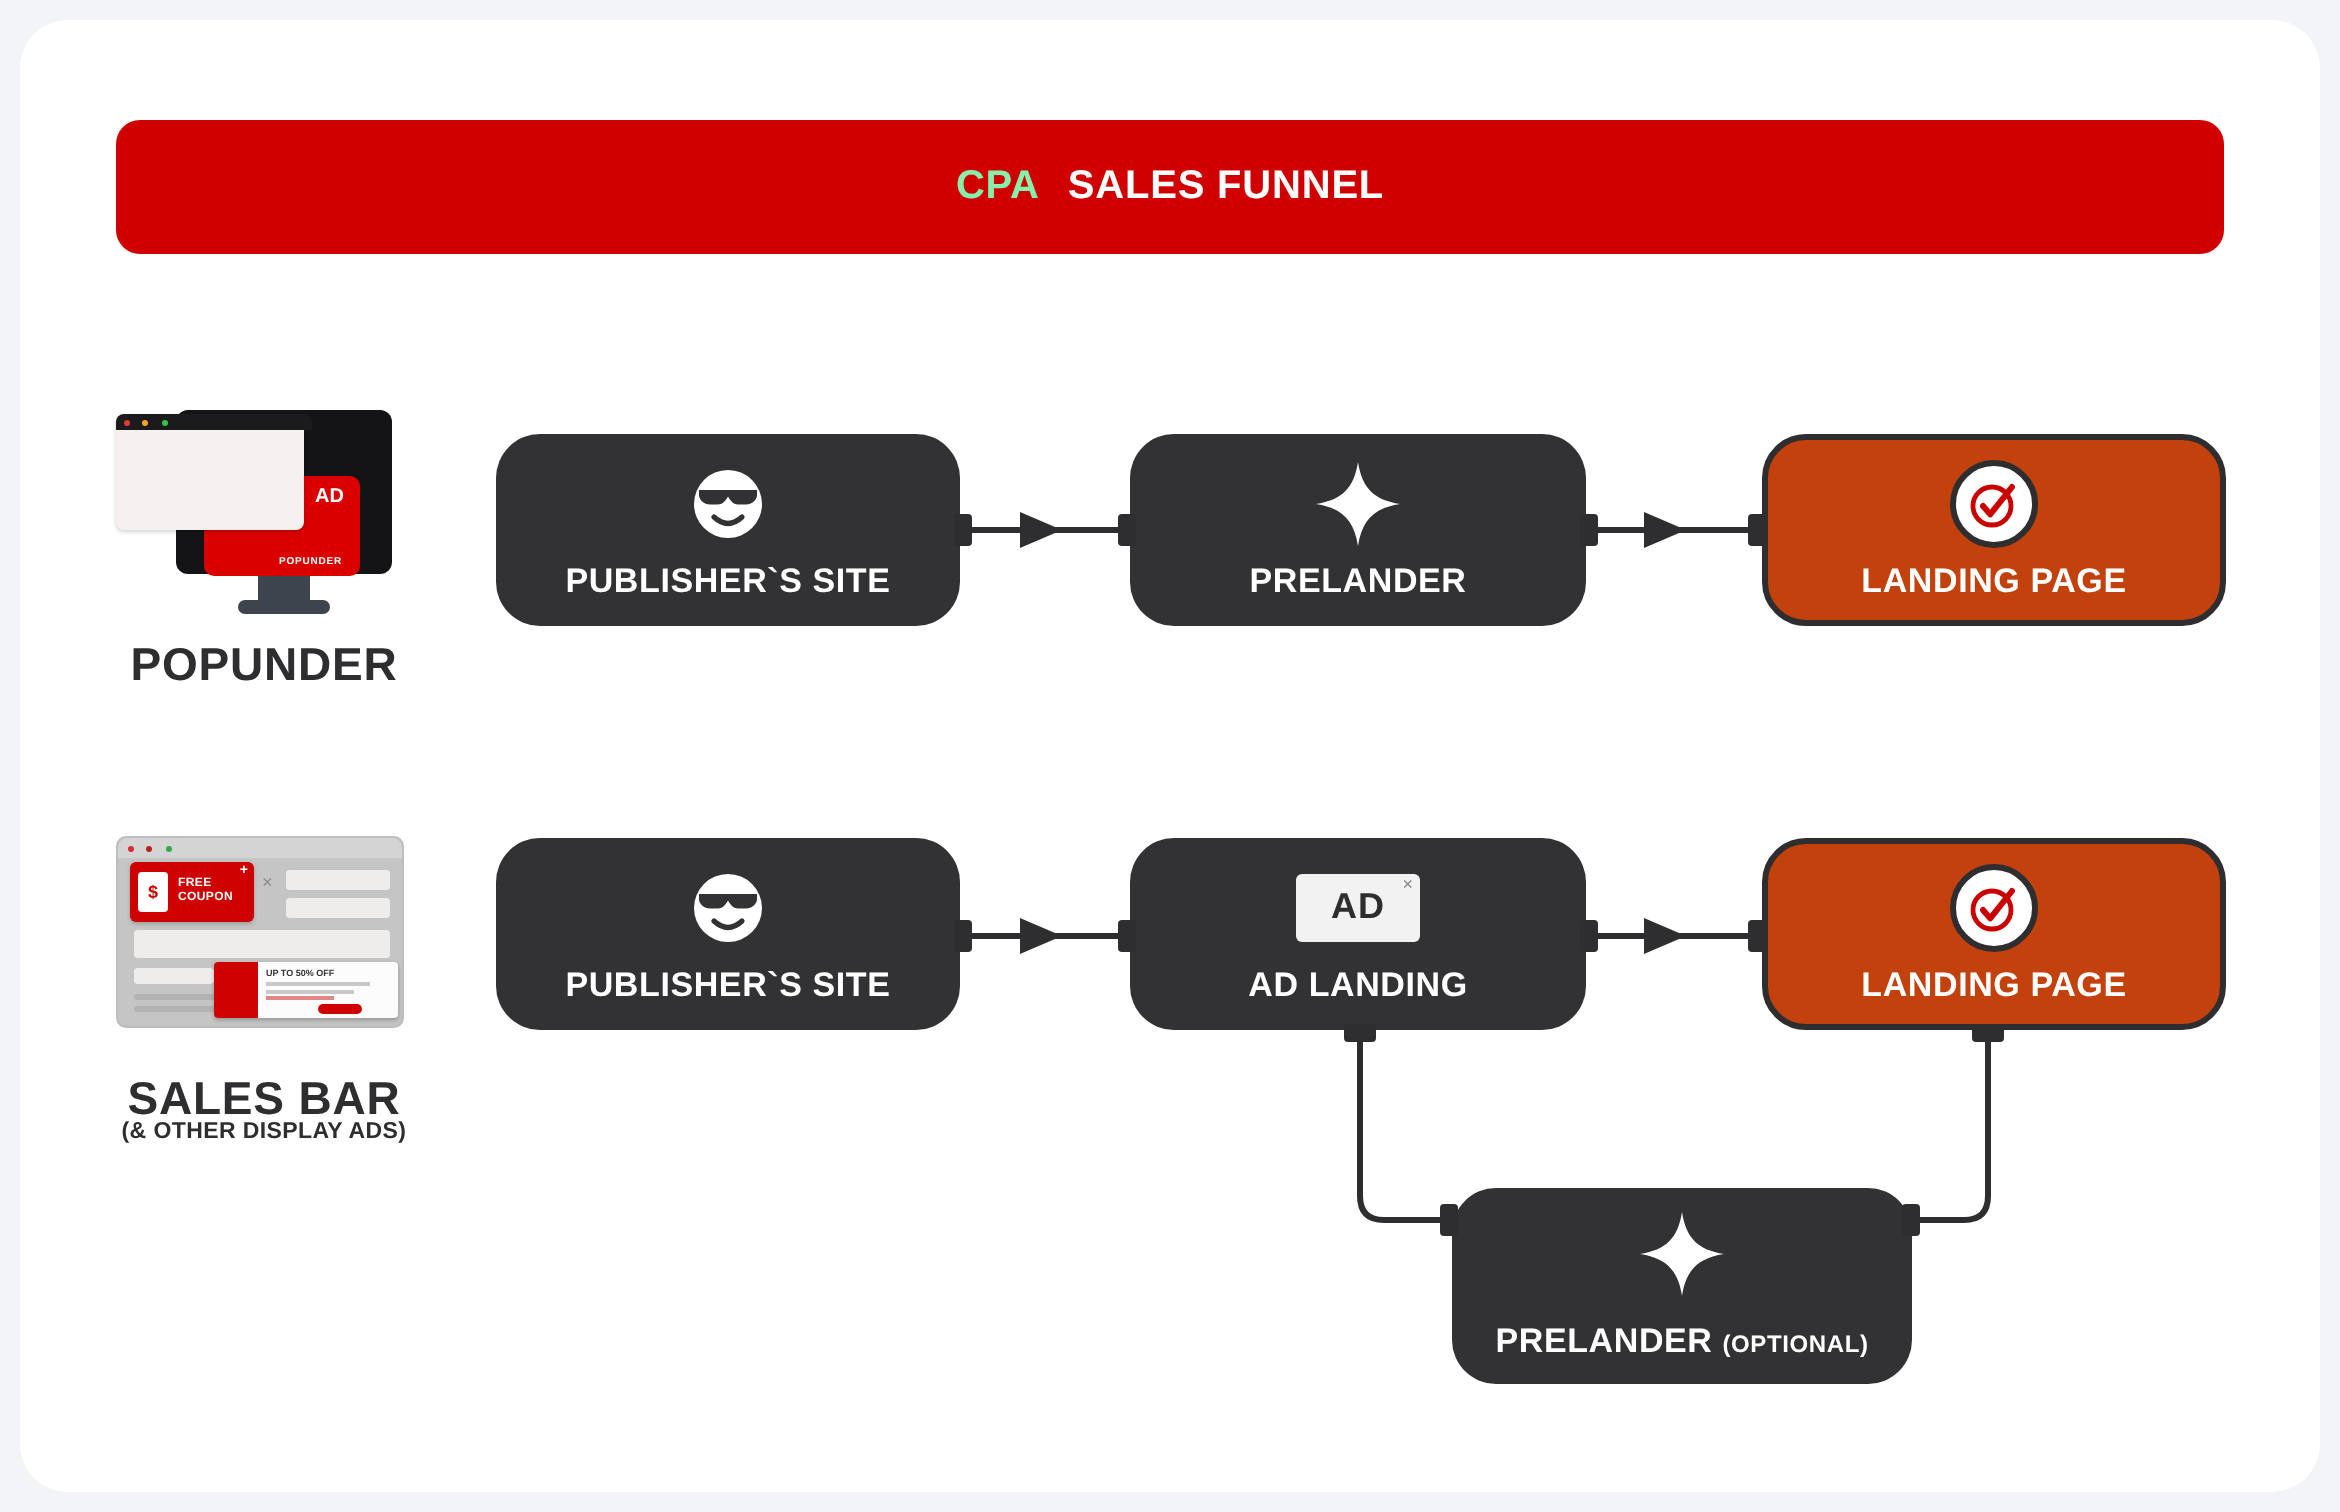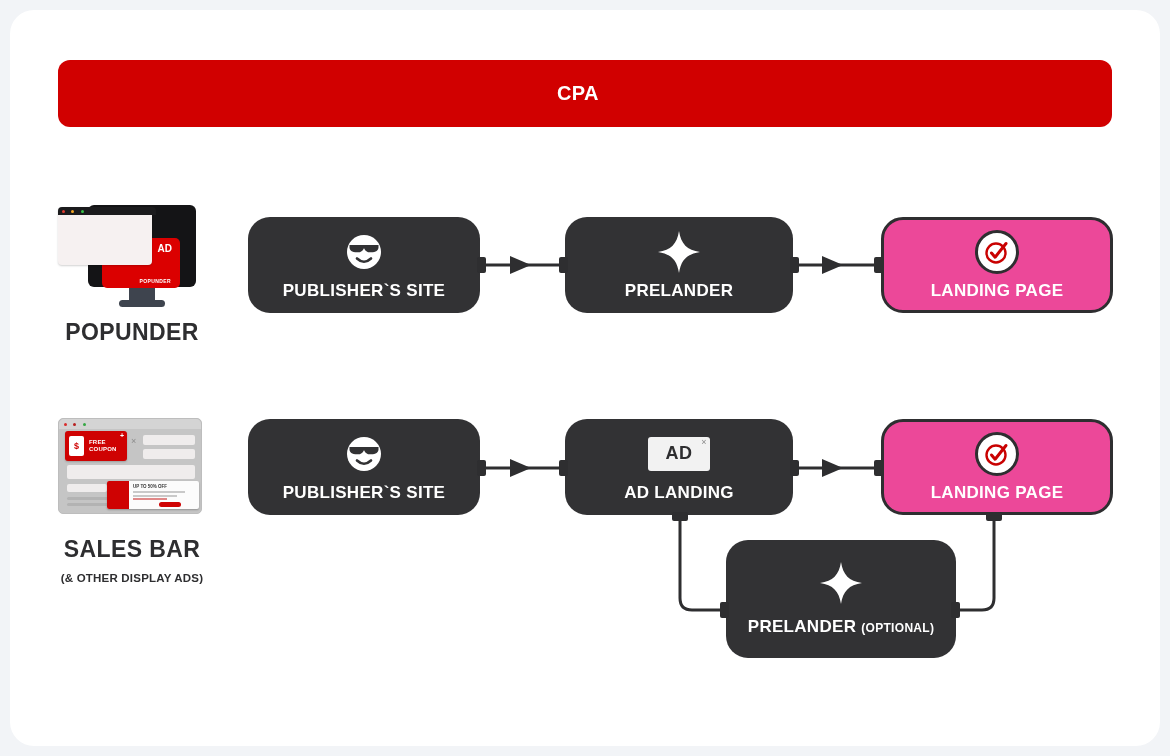--- a/index.html
+++ b/index.html
@@ -13,30 +13,30 @@
     position:absolute;left:10px;top:10px;width:1150px;height:736px;
     background:#FFFFFF;border-radius:24px;
   }
   
   .banner{
     position:absolute;left:58px;top:60px;width:1054px;height:67px;
     background:#D10000;border-radius:12px;
     display:flex;align-items:center;justify-content:center;
     font-weight:bold;font-size:20px;letter-spacing:.4px;color:#fff;
   }
-  .banner .hl{color:#ffffff;margin-right:14px;}
+  .banner .hl{color:#86efac;margin-right:14px;}
   
   svg.connectors{position:absolute;left:0;top:0;z-index:1;}
   
   .node{
     position:absolute;width:232px;height:96px;box-sizing:border-box;
     background:#323234;border-radius:22px;color:#fff;z-index:2;
     display:flex;flex-direction:column;align-items:center;justify-content:center;gap:7px;
   }
-  .node.red{background:#ec4899;border:3px solid #2E2E30;}
+  .node.red{background:#c2410c;border:3px solid #2E2E30;}
   .node .nlabel{font-weight:bold;font-size:17px;letter-spacing:.3px;white-space:nowrap;}
   .node .nsuffix{font-size:12px;font-weight:bold;margin-left:5px;}
   .iconslot{height:44px;display:flex;align-items:center;justify-content:center;}
   .stub{position:absolute;background:#2E2E30;z-index:3;border-radius:2px;}
   
   .check-circle{
     width:44px;height:44px;box-sizing:border-box;border-radius:50%;
     background:#fff;border:3px solid #2E2E30;
     display:flex;align-items:center;justify-content:center;
   }
@@ -48,21 +48,21 @@
   }
   .ad-badge .close{
     position:absolute;top:0px;right:3px;font-size:9px;color:#8a8a8a;font-weight:normal;
   }
   
   .side-label{
     position:absolute;left:32px;width:200px;text-align:center;
     color:#2E2E30;font-weight:bold;letter-spacing:.4px;
   }
   .side-label.main{font-size:23px;}
-  .side-label.sub{font-size:11.5px;letter-spacing:.2px;margin-top:12px;}
+  .side-label.sub{font-size:11.5px;letter-spacing:.2px;}
   
   .pop-icon{position:absolute;left:55px;top:195px;width:150px;height:125px;}
   .pop-monitor{position:absolute;left:33px;top:10px;width:108px;height:82px;background:#141416;border-radius:6px;}
   .pop-neck{position:absolute;left:74px;top:92px;width:26px;height:13px;background:#3E444E;}
   .pop-base{position:absolute;left:64px;top:105px;width:46px;height:7px;background:#3E444E;border-radius:4px;}
   .pop-card{position:absolute;left:47px;top:43px;width:78px;height:50px;background:#DB0000;border-radius:5px;z-index:2;}
   .pop-card .ad{position:absolute;top:5px;right:8px;color:#fff;font-weight:bold;font-size:10px;}
   .pop-card .pu{position:absolute;bottom:4px;right:9px;color:#fff;font-weight:bold;font-size:5px;letter-spacing:.4px;}
   .pop-browser{position:absolute;left:3px;top:12px;width:94px;height:58px;background:#F6F1F1;border-radius:4px;z-index:3;box-shadow:0 1px 2px rgba(0,0,0,.18);}
   .pop-browser .bar{position:absolute;left:0;top:0;width:100%;height:8px;background:#1B1B1D;border-radius:4px 4px 0 0;}
@@ -84,20 +84,21 @@
   .soc-notif .l3{position:absolute;left:26px;top:17px;width:34px;height:2px;background:#E08888;}
   .soc-notif .pill{position:absolute;left:52px;top:20.5px;width:22px;height:5px;background:#CF0202;border-radius:3px;}
 </style>
 </head>
 <body>
 
 <div class="card"></div>
 
 <div class="banner">
   <span class="hl">CPA</span>
+  <span>SALES FUNNEL</span>
 </div>
 
 <svg class="connectors" width="1170" height="756" viewBox="0 0 1170 756">
   <g stroke="#2E2E30" stroke-width="3" fill="none">
     <path d="M480 265 H565"></path>
     <path d="M793 265 H881"></path>
     <path d="M480 468 H565"></path>
     <path d="M793 468 H881"></path>
     <path d="M680 517 V598 Q680 610 692 610 L726 610"></path>
     <path d="M956 610 L982 610 Q994 610 994 598 V517"></path>
@@ -181,21 +182,21 @@
     <div class="check-circle">
       <svg width="28" height="28" viewBox="0 0 28 28">
         <circle cx="13" cy="15" r="9.5" stroke="#C90101" stroke-width="2.4" fill="none"></circle>
         <path d="M8.5 15 l3.6 4.2 L23 5.5" stroke="#C90101" stroke-width="3" fill="none" stroke-linecap="round" stroke-linejoin="round"></path>
       </svg>
     </div>
   </div>
   <div class="nlabel">LANDING PAGE</div>
 </div>
 
-<div class="node" style="left:726px;top:540px;width:230px;height:118px;gap:12px;">
+<div class="node" style="left:726px;top:594px;width:230px;height:98px;gap:12px;">
   <div class="iconslot">
     <svg width="44" height="44" viewBox="0 0 44 44">
       <path d="M22 1 C24 14 30 20 43 22 C30 24 24 30 22 43 C20 30 14 24 1 22 C14 20 20 14 22 1 Z" fill="#ffffff"></path>
     </svg>
   </div>
   <div class="nlabel">
     <span>PRELANDER</span><span class="nsuffix">(OPTIONAL)</span>
   </div>
 </div>
 

